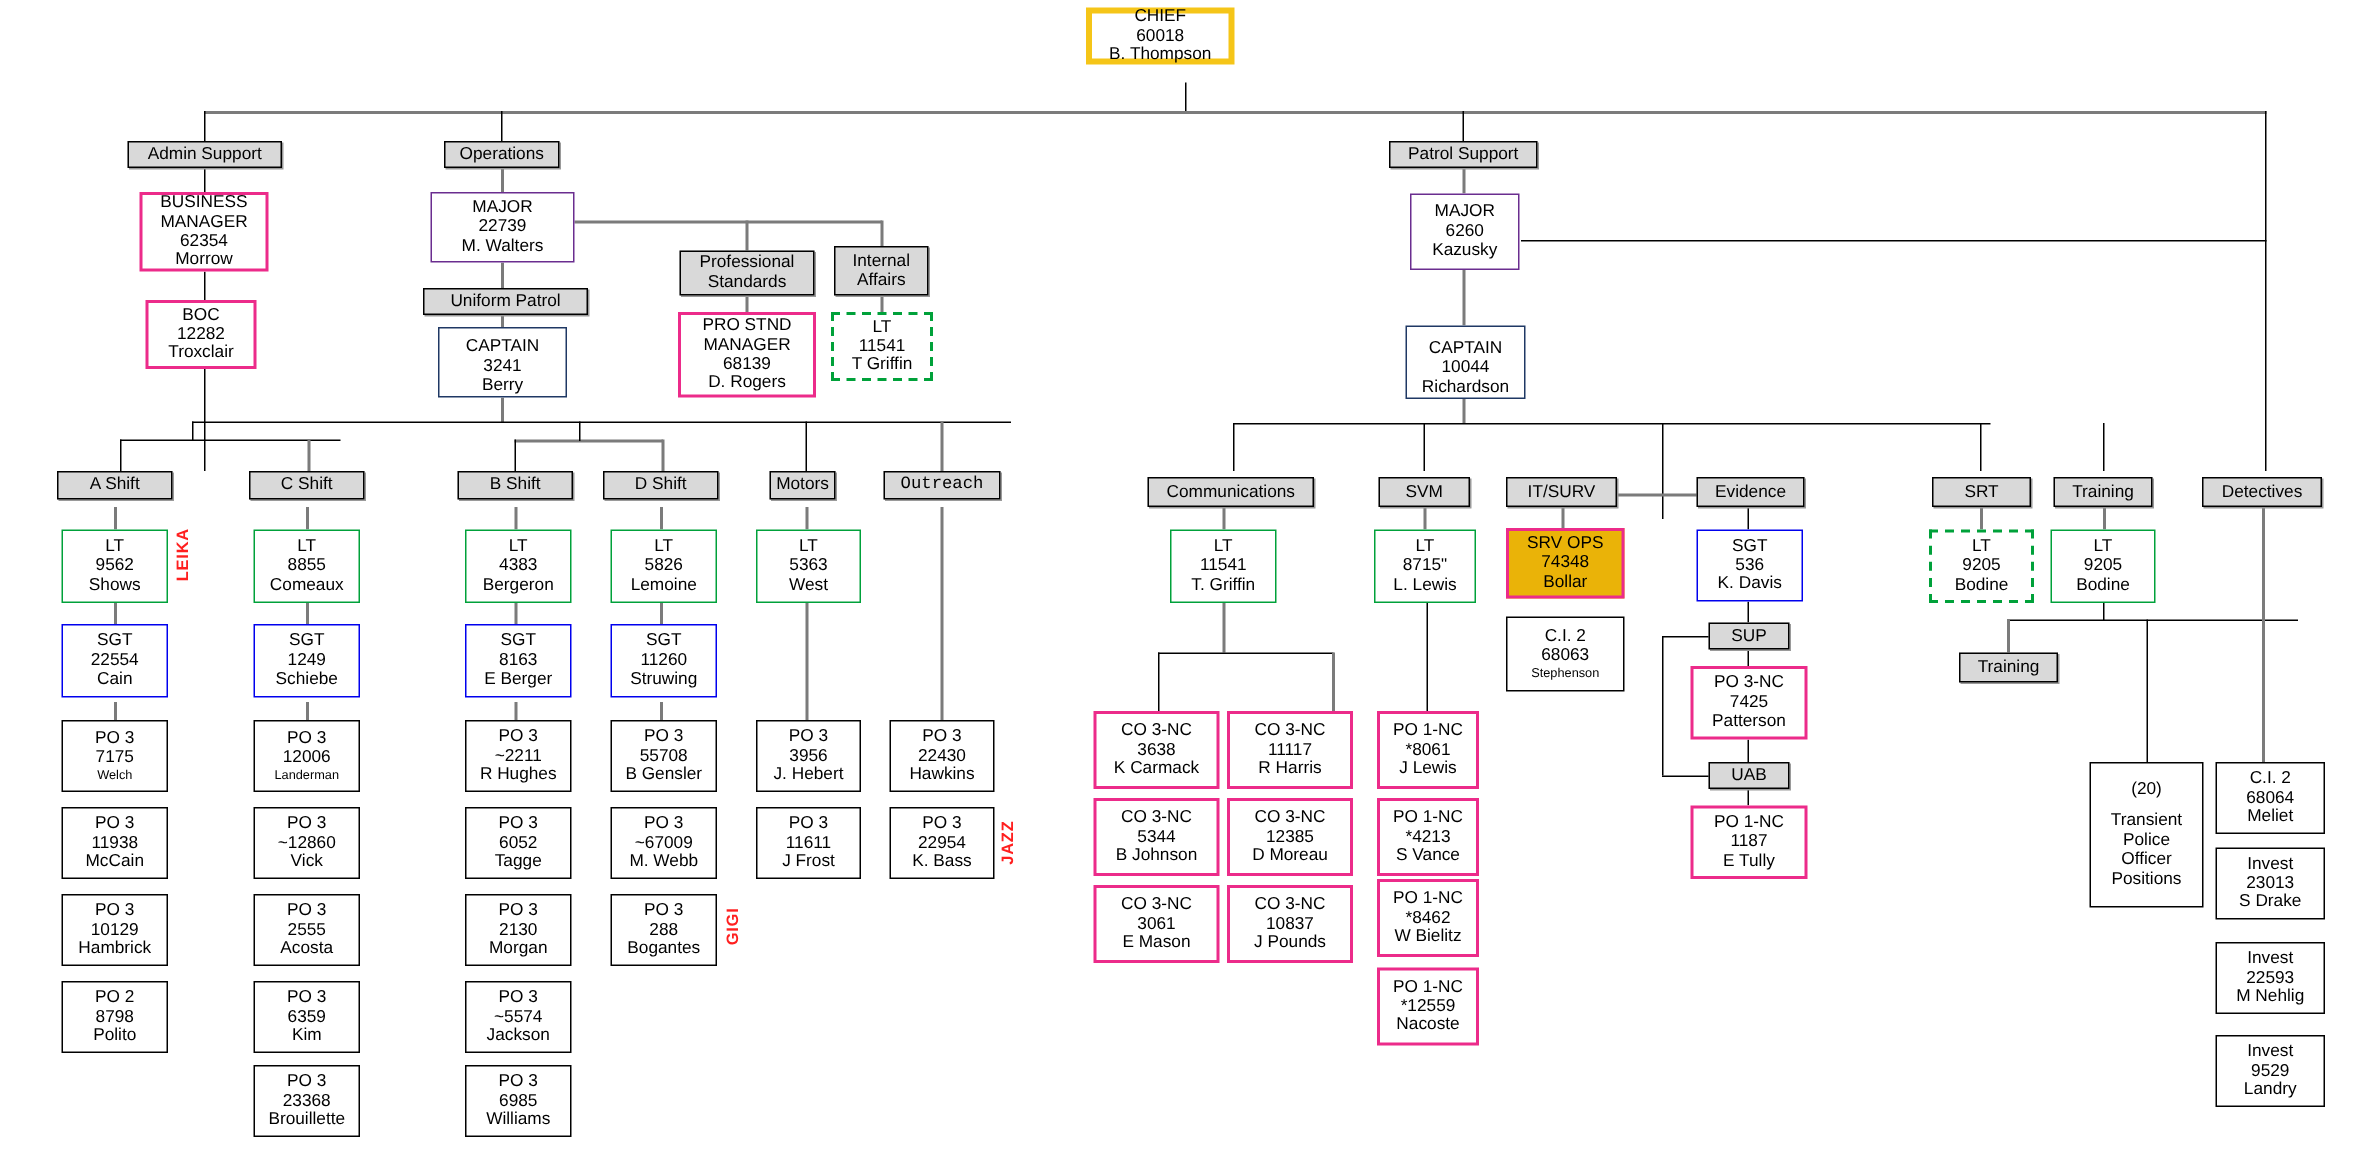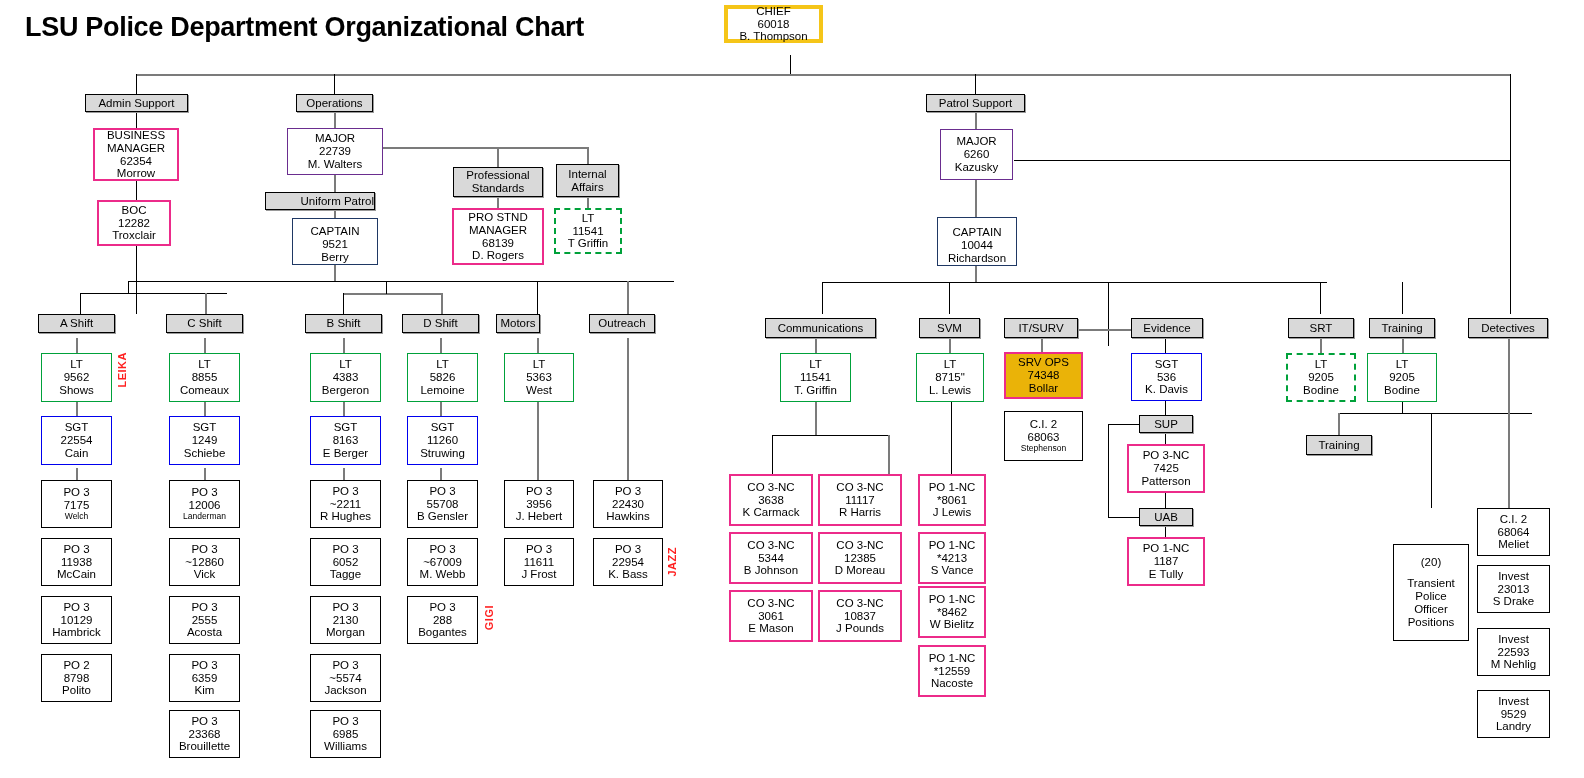--- a/index.html
+++ b/index.html
@@ -59,21 +59,20 @@
     position:absolute;color:#ff1f1f;font-weight:bold;font-size:11px;
     writing-mode:vertical-rl;transform:rotate(180deg);
     letter-spacing:0.5px;z-index:6;
   }
 </style>
 </head>
 <body>
 
 <div id="canvas">
 
-  <div class="title" id="title-left">LSU Police Department Organizational Chart</div>
 
   <div class="lnb vh" style="left:790px;top:55px;width:1px;height:20px;"></div>
 
   <div class="ln hh" style="left:136px;top:74px;width:1375px;height:2px;"></div>
 
   <div class="lnb vh" style="left:136px;top:74px;width:1px;height:21px;"></div>
   <div class="lnb vh" style="left:334px;top:74px;width:1px;height:21px;"></div>
   <div class="lnb vh" style="left:975px;top:74px;width:1px;height:21px;"></div>
   <div class="lnb vh" style="left:1510px;top:74px;width:1px;height:240px;"></div>
 
@@ -180,21 +179,21 @@
     </div>
 
   <div class="node dept" style="left:296px;top:94px;width:77px;height:18px;">
     <span>Operations</span>
     </div>
 
   <div class="node dept" style="left:926px;top:94px;width:99px;height:18px;">
     <span>Patrol Support</span>
     </div>
 
-  <div class="node dept" style="left:265px;top:192px;width:110px;height:18px;align-items:flex-end;">
+  <div class="node dept" style="left:282px;top:192px;width:110px;height:18px;">
     <span>Uniform Patrol</span>
     </div>
 
   <div class="node dept" style="left:453px;top:167px;width:90px;height:30px;">
     <span>Professional Standards</span>
     </div>
 
   <div class="node dept" style="left:556px;top:164px;width:63px;height:33px;">
     <span>Internal Affairs</span>
     </div>
@@ -211,21 +210,21 @@
     <span>Troxclair</span>
   </div>
 
   <div class="node b-purple" style="left:287px;top:128px;width:96px;height:47px;">
     <span>MAJOR</span>
     <span>22739</span>
     <span>M. Walters</span>
   </div>
   <div class="node b-navy" style="left:292px;top:218px;width:86px;height:47px;">
     <span>CAPTAIN</span>
-    <span>9521</span>
+    <span>3241</span>
     <span>Berry</span>
   </div>
   <div class="node b-pink" style="left:452px;top:208px;width:92px;height:57px;">
     <span>PRO STND</span>
     <span>MANAGER</span>
     <span>68139</span>
     <span>D. Rogers</span>
   </div>
   <div class="node b-green-dash" style="left:554px;top:208px;width:68px;height:46px;">
     <span>LT</span>
@@ -238,24 +237,24 @@
     </div>
   <div class="node dept" style="left:166px;top:314px;width:77px;height:19px;">
     <span>C Shift</span>
     </div>
   <div class="node dept" style="left:305px;top:314px;width:77px;height:19px;">
     <span>B Shift</span>
     </div>
   <div class="node dept" style="left:402px;top:314px;width:77px;height:19px;">
     <span>D Shift</span>
     </div>
-  <div class="node dept" style="left:496px;top:314px;width:44px;height:19px;">
+  <div class="node dept" style="left:513px;top:314px;width:44px;height:19px;">
     <span>Motors</span>
     </div>
-  <div class="node dept" style="left:589px;top:314px;width:66px;height:19px;">
+  <div class="node dept" style="left:589px;top:314px;width:78px;height:19px;font-family:Liberation Mono, monospace;">
     <span>Outreach</span>
     </div>
 
   <div class="node b-green" style="left:41px;top:353px;width:71px;height:49px;">
     <span>LT</span>
     <span>9562</span>
     <span>Shows</span>
     </div>
   <div class="node b-blue" style="left:41px;top:416px;width:71px;height:49px;">
     <span>SGT</span>
@@ -549,21 +548,21 @@
     <span>9205</span>
     <span>Bodine</span>
     </div>
 
   <div class="node b-green" style="left:1367px;top:353px;width:70px;height:49px;">
     <span>LT</span>
     <span>9205</span>
     <span>Bodine</span>
     </div>
 
-  <div class="node b-black" style="left:1393px;top:508px;width:76px;height:97px;margin-top:36px;">
+  <div class="node b-black" style="left:1393px;top:508px;width:76px;height:97px;">
     <span style="margin-bottom:8px;">(20)</span>
     <span>Transient</span>
     <span>Police</span>
     <span>Officer</span>
     <span>Positions</span>
   </div>
 
   <div class="node b-black" style="left:1477px;top:508px;width:73px;height:48px;">
     <span>C.I. 2</span>
     <span>68064</span>

